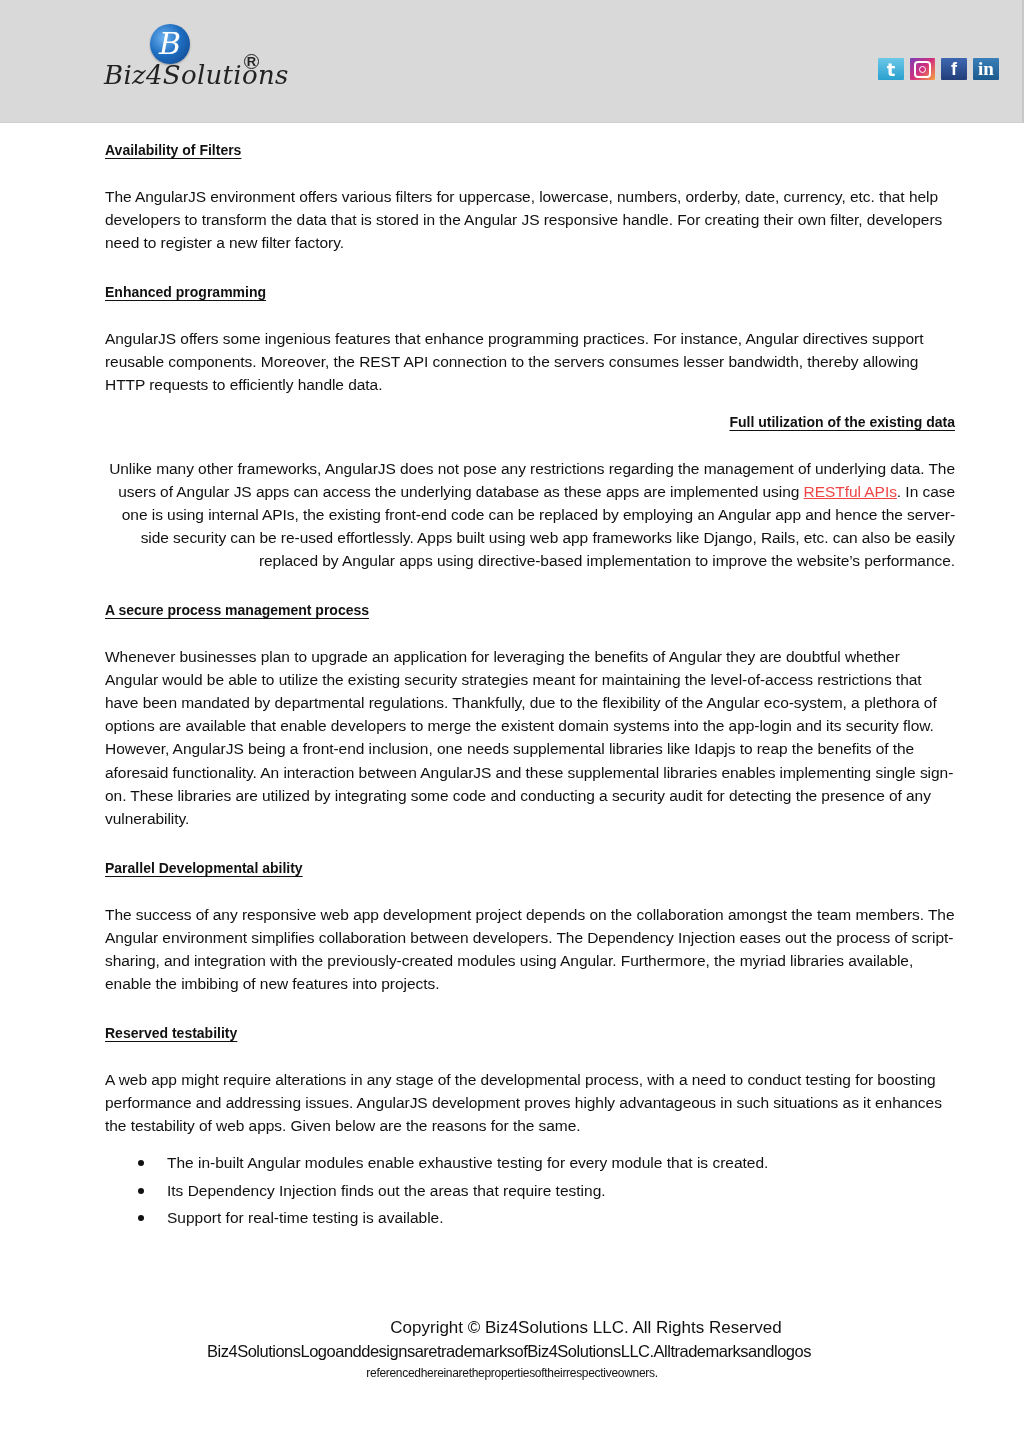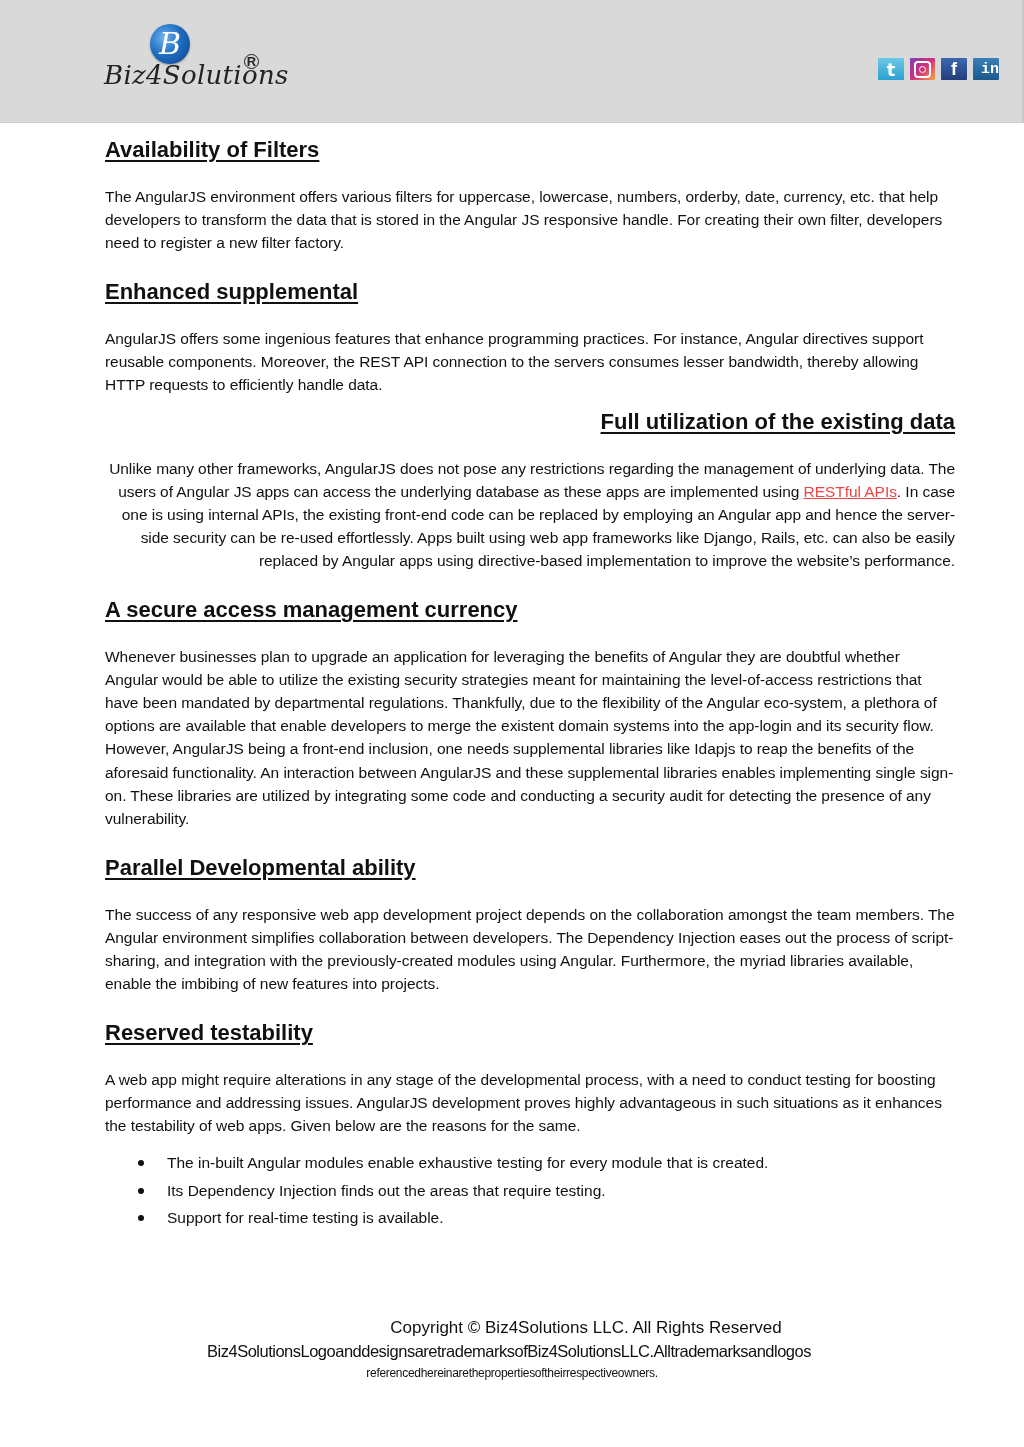--- a/index.html
+++ b/index.html
@@ -20,24 +20,24 @@
                 text-align: center; }
     .social { position: absolute; top: 58px; left: 878px; display: flex; gap: 6px; }
     .soc { width: 26px; height: 22px; display: flex; align-items: center; justify-content: center;
            color: #fff; font-weight: bold; font-family: "DejaVu Sans", sans-serif; border-radius: 1px; }
     .soc.tw { background: linear-gradient(#6cc8e8, #2aa0cf); font-size: 18px; }
     .soc.ig { background: linear-gradient(135deg, #7b3fb8, #d32f7d 50%, #f7a340); width: 25px; }
     .soc.ig .cam { width: 13px; height: 13px; border: 2px solid #fff; border-radius: 4px; position: relative; }
     .soc.ig .cam::after { content: ""; position: absolute; left: 3px; top: 3px; width: 5px; height: 5px;
                           border: 1.5px solid #fff; border-radius: 50%; }
     .soc.fb { background: linear-gradient(#3e67b1, #223e7a); font-size: 18px; font-family: "Liberation Sans", sans-serif; }
-    .soc.li { background: linear-gradient(#3a7fb8, #1c5a8e); font-size: 15px; font-family: Liberation Mono, monospace; justify-content: flex-end; }
+    .soc.li { background: linear-gradient(#3a7fb8, #1c5a8e); font-size: 19px; font-family: Liberation Serif, serif; }
 
     .content { position: absolute; left: 105px; top: 138px; width: 850px; }
-    .h { font-family: "Liberation Sans", sans-serif; font-weight: bold; font-size: 22px; text-decoration: underline;
+    .h { font-family: "Liberation Sans", sans-serif; font-weight: bold; font-size: 14px; text-decoration: underline;
          text-underline-offset: 3px; margin: 0; line-height: 24px; }
     .p { font-size: 15.5px; line-height: 23.1px; margin: 0; letter-spacing: -0.05px; }
     a.link { color: #ef4444; text-decoration: underline; }
     ul.bullets { margin: 0; padding: 0; list-style: none; }
     ul.bullets li { position: relative; padding-left: 62px; font-size: 15.5px; line-height: 27.5px; }
     ul.bullets li::before { content: ""; position: absolute; left: 33px; top: 11px; width: 6px; height: 6px;
                             background: #111; border-radius: 50%; }
     .footer { position: absolute; left: 0; width: 1024px; text-align: center; font-family: "Liberation Sans", sans-serif; color: #111; }
     .f1 { top: 1318px; font-size: 17px; left: 76px; width: 1020px; }
     .f2 { top: 1342px; font-size: 16.5px; left: -3px; letter-spacing: -0.5px; }
@@ -70,31 +70,31 @@
   </div>
 </div>
 
 <div class="content">
   <div>
     <h2 class="h">Availability of Filters</h2>
     <p class="p" style="margin-top:23px;">The AngularJS environment offers various filters for uppercase, lowercase, numbers, orderby, date, currency, etc. that help developers to transform the data that is stored in the Angular JS responsive handle. For creating their own filter, developers need to register a new filter factory.</p>
   </div>
 
   <div style="margin-top:26px;">
-    <h2 class="h">Enhanced supplemental</h2>
+    <h2 class="h">Enhanced programming</h2>
     <p class="p" style="margin-top:23px;">AngularJS offers some ingenious features that enhance programming practices. For instance, Angular directives support reusable components. Moreover, the REST API connection to the servers consumes lesser bandwidth, thereby allowing HTTP requests to efficiently handle data.</p>
   </div>
 
   <div style="margin-top:13px;text-align:right;">
     <h2 class="h">Full utilization of the existing data</h2>
     <p class="p" style="margin-top:23px;"><span>Unlike many other frameworks, AngularJS does not pose any restrictions regarding the management of underlying data. The users of Angular JS apps can access the underlying database as these apps are implemented using </span><a class="link">RESTful APIs</a><span>. In case one is using internal APIs, the existing front-end code can be replaced by employing an Angular app and hence the server-side security can be re-used effortlessly. Apps built using web app frameworks like Django, Rails, etc. can also be easily replaced by Angular apps using directive-based implementation to improve the website’s performance.</span></p>
   </div>
 
   <div style="margin-top:26px;">
-    <h2 class="h">A secure access management currency</h2>
+    <h2 class="h">A secure process management process</h2>
     <p class="p" style="margin-top:23px;">Whenever businesses plan to upgrade an application for leveraging the benefits of Angular they are doubtful whether Angular would be able to utilize the existing security strategies meant for maintaining the level-of-access restrictions that have been mandated by departmental regulations. Thankfully, due to the flexibility of the Angular eco-system, a plethora of options are available that enable developers to merge the existent domain systems into the app-login and its security flow. However, AngularJS being a front-end inclusion, one needs supplemental libraries like Idapjs to reap the benefits of the aforesaid functionality. An interaction between AngularJS and these supplemental libraries enables implementing single sign-on. These libraries are utilized by integrating some code and conducting a security audit for detecting the presence of any vulnerability.</p>
   </div>
 
   <div style="margin-top:26px;">
     <h2 class="h">Parallel Developmental ability</h2>
     <p class="p" style="margin-top:23px;">The success of any responsive web app development project depends on the collaboration amongst the team members. The Angular environment simplifies collaboration between developers. The Dependency Injection eases out the process of script-sharing, and integration with the previously-created modules using Angular. Furthermore, the myriad libraries available, enable the imbibing of new features into projects.</p>
   </div>
 
   <div style="margin-top:26px;">
     <h2 class="h">Reserved testability</h2>

